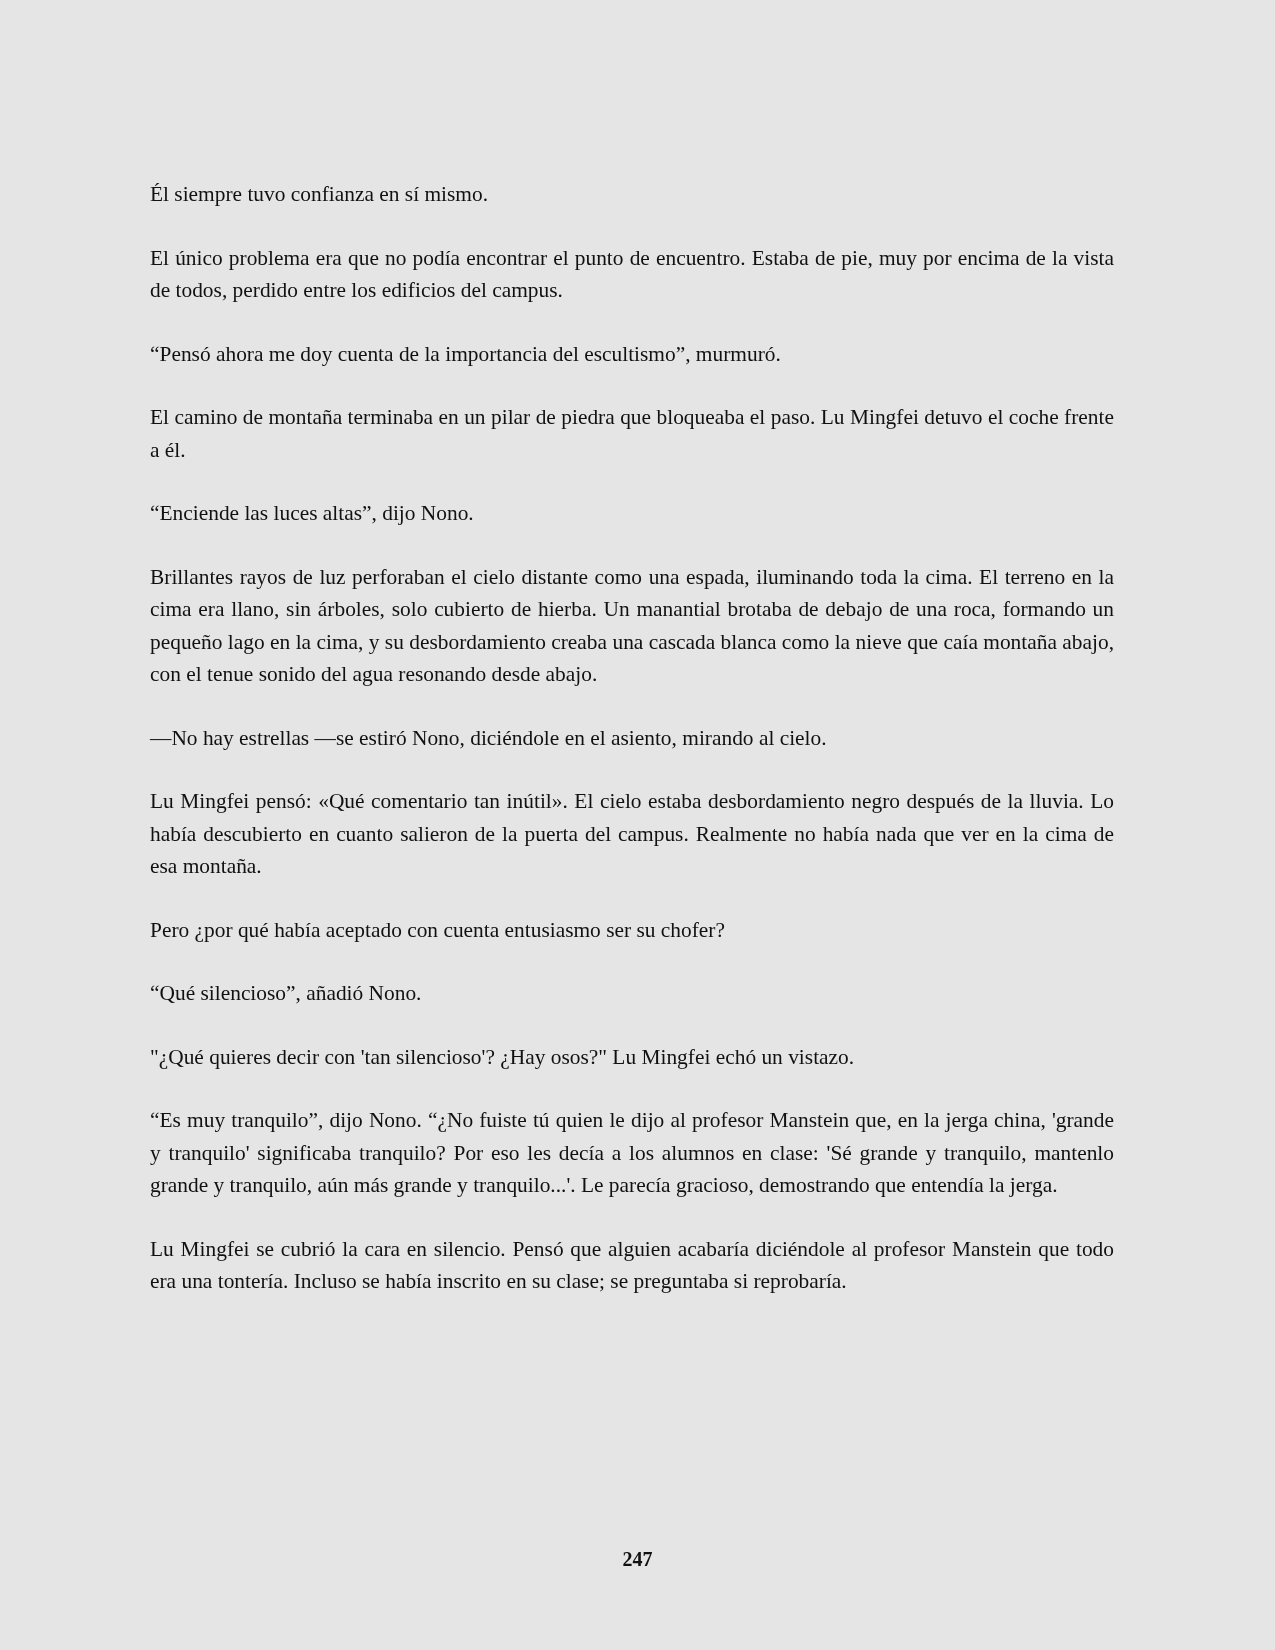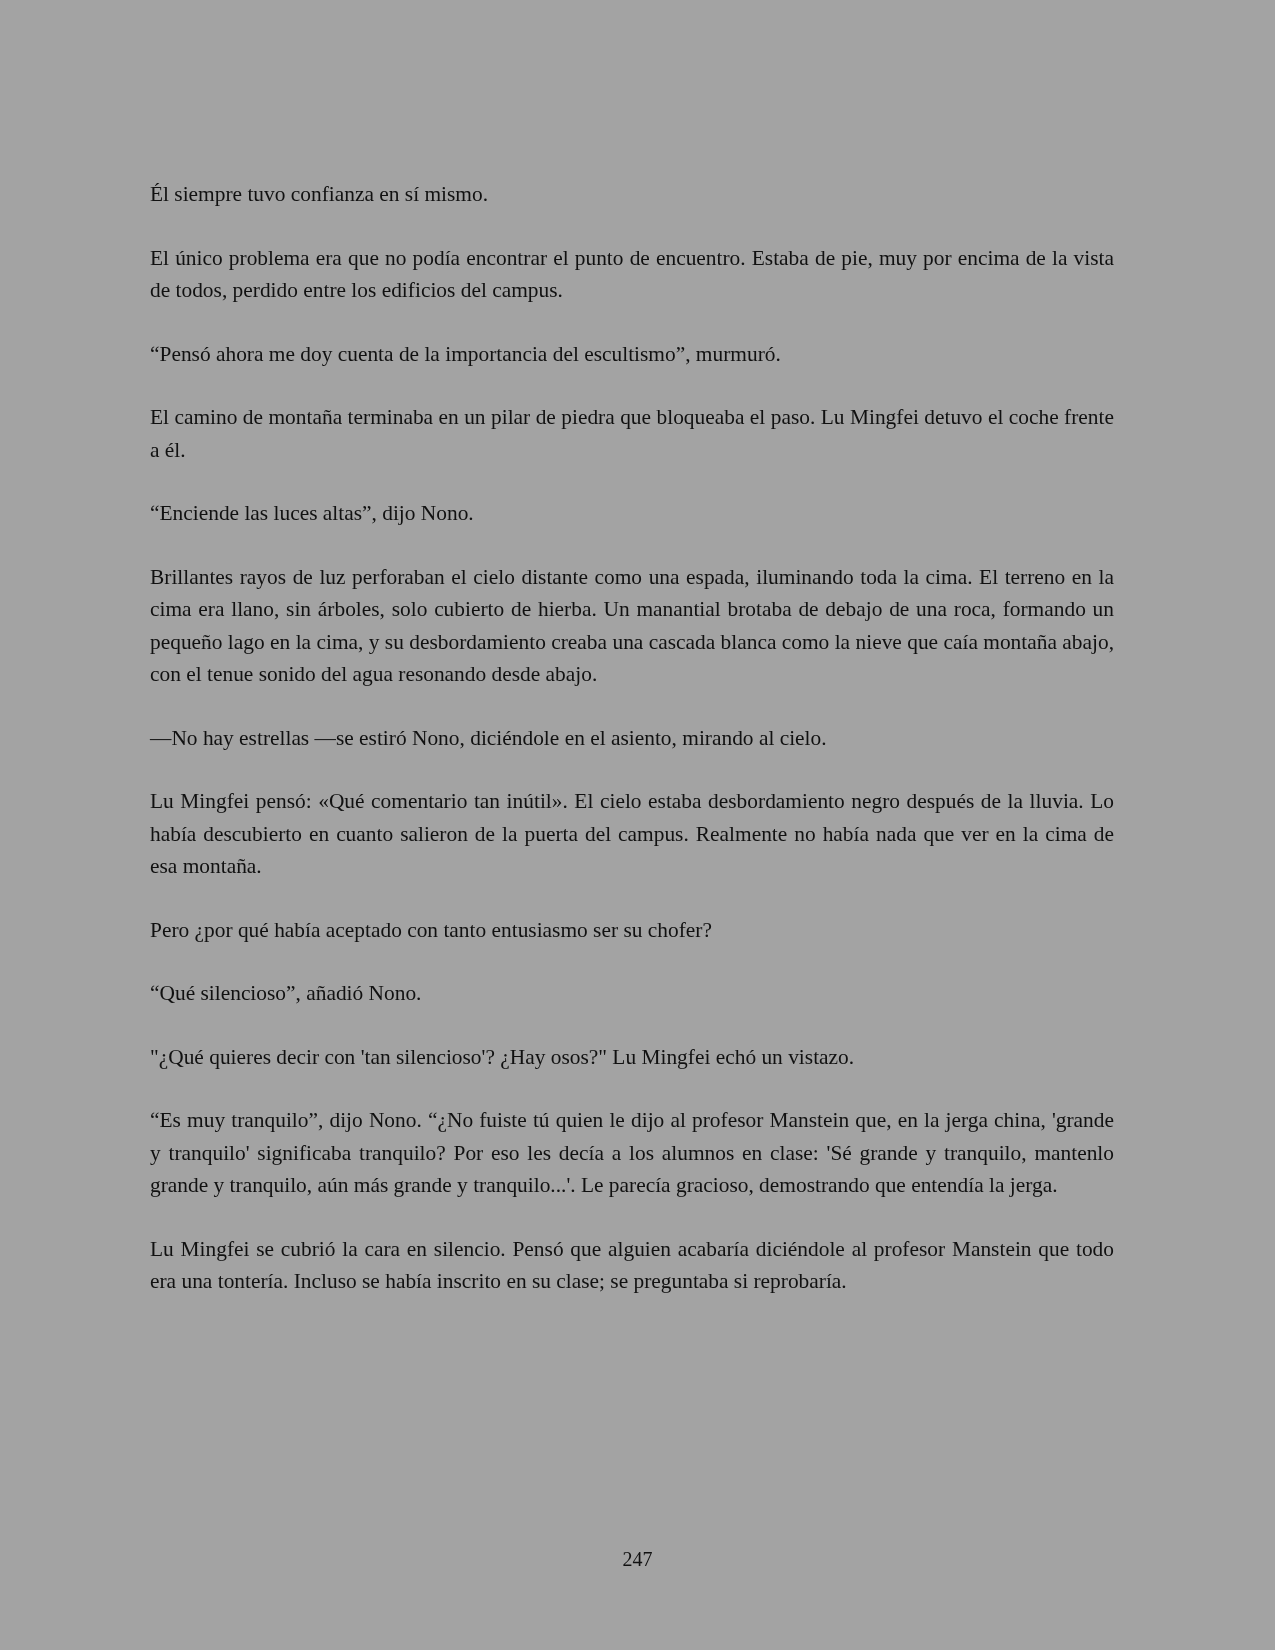--- a/index.html
+++ b/index.html
@@ -1,47 +1,47 @@
 <!DOCTYPE html>
 <html><head>
 <meta charset="utf-8">
 <style>
   html, body { margin: 0; padding: 0; background: #ffffff; }
   body { width: 1275px; height: 1650px; position: relative; overflow: hidden; }
   .page {
     position: absolute; left: 0; top: 0; width: 1275px; height: 1650px;
-    background: #a3a3a3; color: #111111;
+    background: #e5e5e5; color: #111111;
     font-family: "Liberation Serif", "DejaVu Serif", serif;
   }
   .content {
     position: absolute; left: 150px; top: 178px; width: 964px;
   }
   .para {
     margin: 0 0 31px 0;
     font-size: 21.4px; line-height: 32.5px;
     text-align: justify;
   }
   .page-number {
     position: absolute; left: 0; width: 1275px; top: 1548px;
-    text-align: center; font-size: 20px;
+    text-align: center; font-size: 20px; font-weight: bold;
   }
 </style>
 </head>
 <body>
 
 <div class="page">
   <div class="content">
     <p class="para">Él siempre tuvo confianza en sí mismo.</p>
     <p class="para">El único problema era que no podía encontrar el punto de encuentro. Estaba de pie, muy por encima de la vista de todos, perdido entre los edificios del campus.</p>
     <p class="para">“Pensó ahora me doy cuenta de la importancia del escultismo”, murmuró.</p>
     <p class="para">El camino de montaña terminaba en un pilar de piedra que bloqueaba el paso. Lu Mingfei detuvo el coche frente a él.</p>
     <p class="para">“Enciende las luces altas”, dijo Nono.</p>
     <p class="para">Brillantes rayos de luz perforaban el cielo distante como una espada, iluminando toda la cima. El terreno en la cima era llano, sin árboles, solo cubierto de hierba. Un manantial brotaba de debajo de una roca, formando un pequeño lago en la cima, y su desbordamiento creaba una cascada blanca como la nieve que caía montaña abajo, con el tenue sonido del agua resonando desde abajo.</p>
     <p class="para">—No hay estrellas —se estiró Nono, diciéndole en el asiento, mirando al cielo.</p>
     <p class="para">Lu Mingfei pensó: «Qué comentario tan inútil». El cielo estaba desbordamiento negro después de la lluvia. Lo había descubierto en cuanto salieron de la puerta del campus. Realmente no había nada que ver en la cima de esa montaña.</p>
-    <p class="para">Pero ¿por qué había aceptado con tanto entusiasmo ser su chofer?</p>
+    <p class="para">Pero ¿por qué había aceptado con cuenta entusiasmo ser su chofer?</p>
     <p class="para">“Qué silencioso”, añadió Nono.</p>
     <p class="para">"¿Qué quieres decir con 'tan silencioso'? ¿Hay osos?" Lu Mingfei echó un vistazo.</p>
     <p class="para">“Es muy tranquilo”, dijo Nono. “¿No fuiste tú quien le dijo al profesor Manstein que, en la jerga china, 'grande y tranquilo' significaba tranquilo? Por eso les decía a los alumnos en clase: 'Sé grande y tranquilo, mantenlo grande y tranquilo, aún más grande y tranquilo...'. Le parecía gracioso, demostrando que entendía la jerga.</p>
     <p class="para">Lu Mingfei se cubrió la cara en silencio. Pensó que alguien acabaría diciéndole al profesor Manstein que todo era una tontería. Incluso se había inscrito en su clase; se preguntaba si reprobaría.</p>
   </div>
   <div class="page-number">247</div>
 </div>
 
 </body></html>

